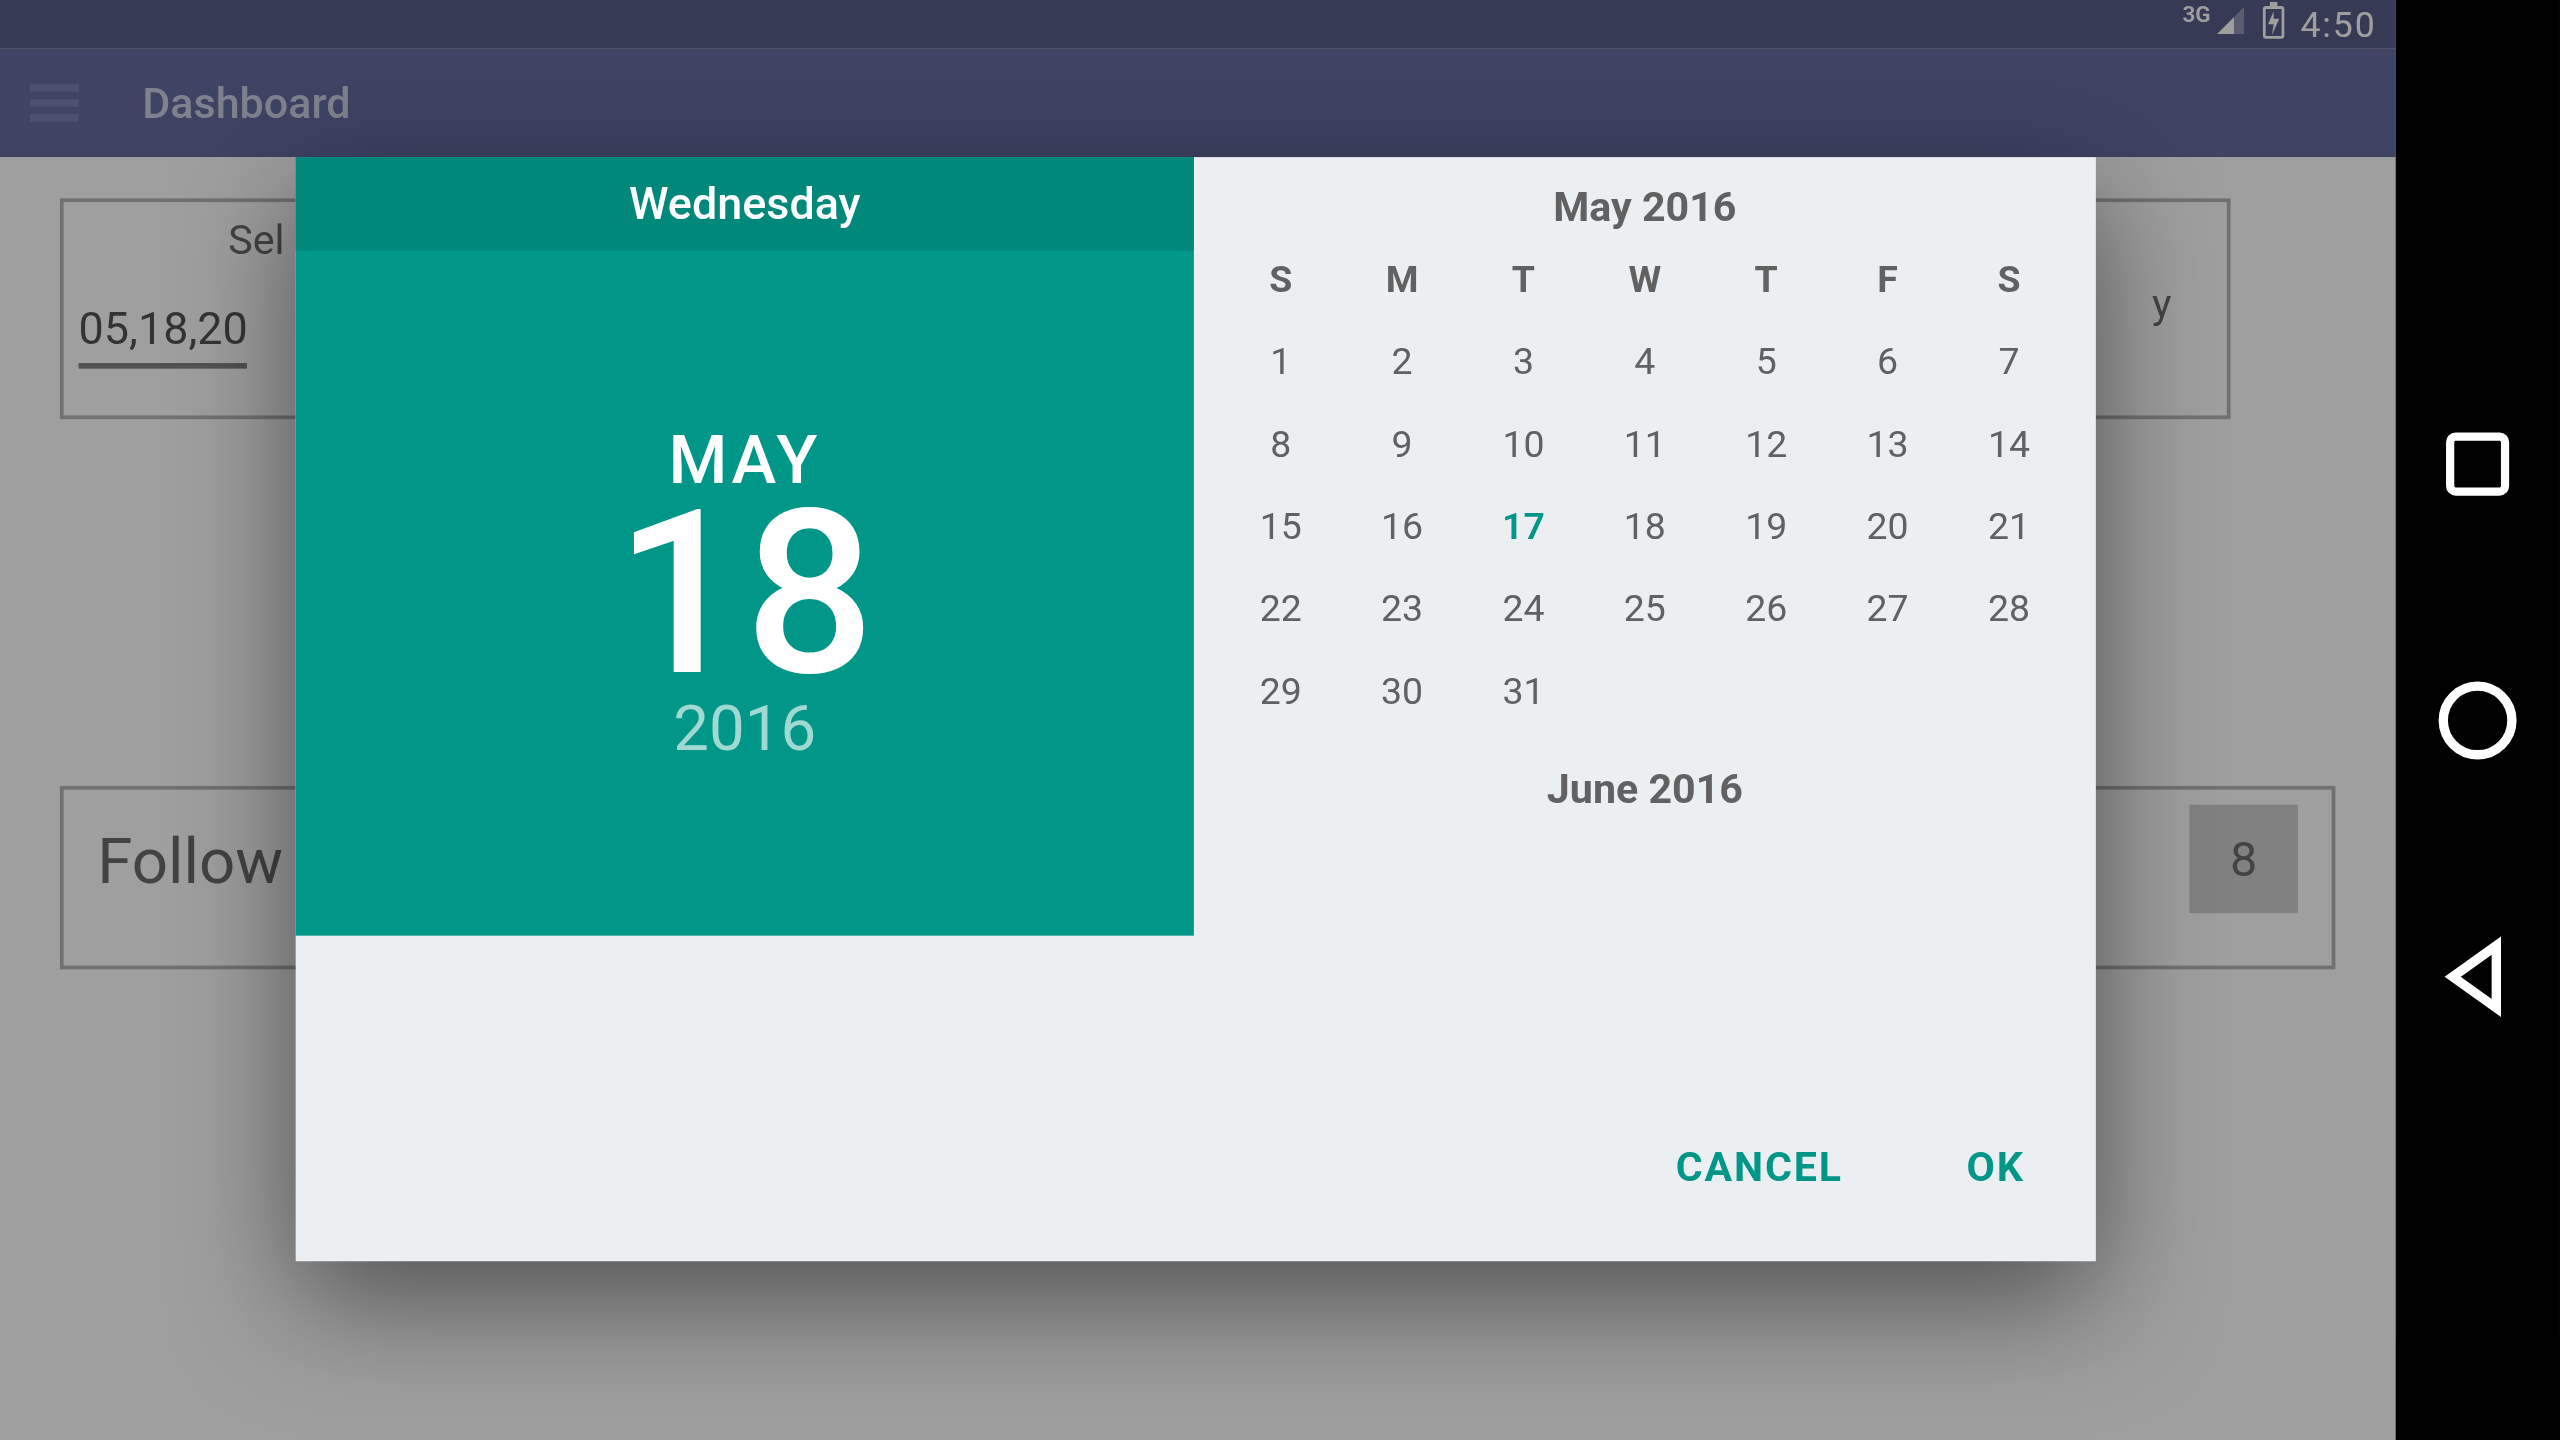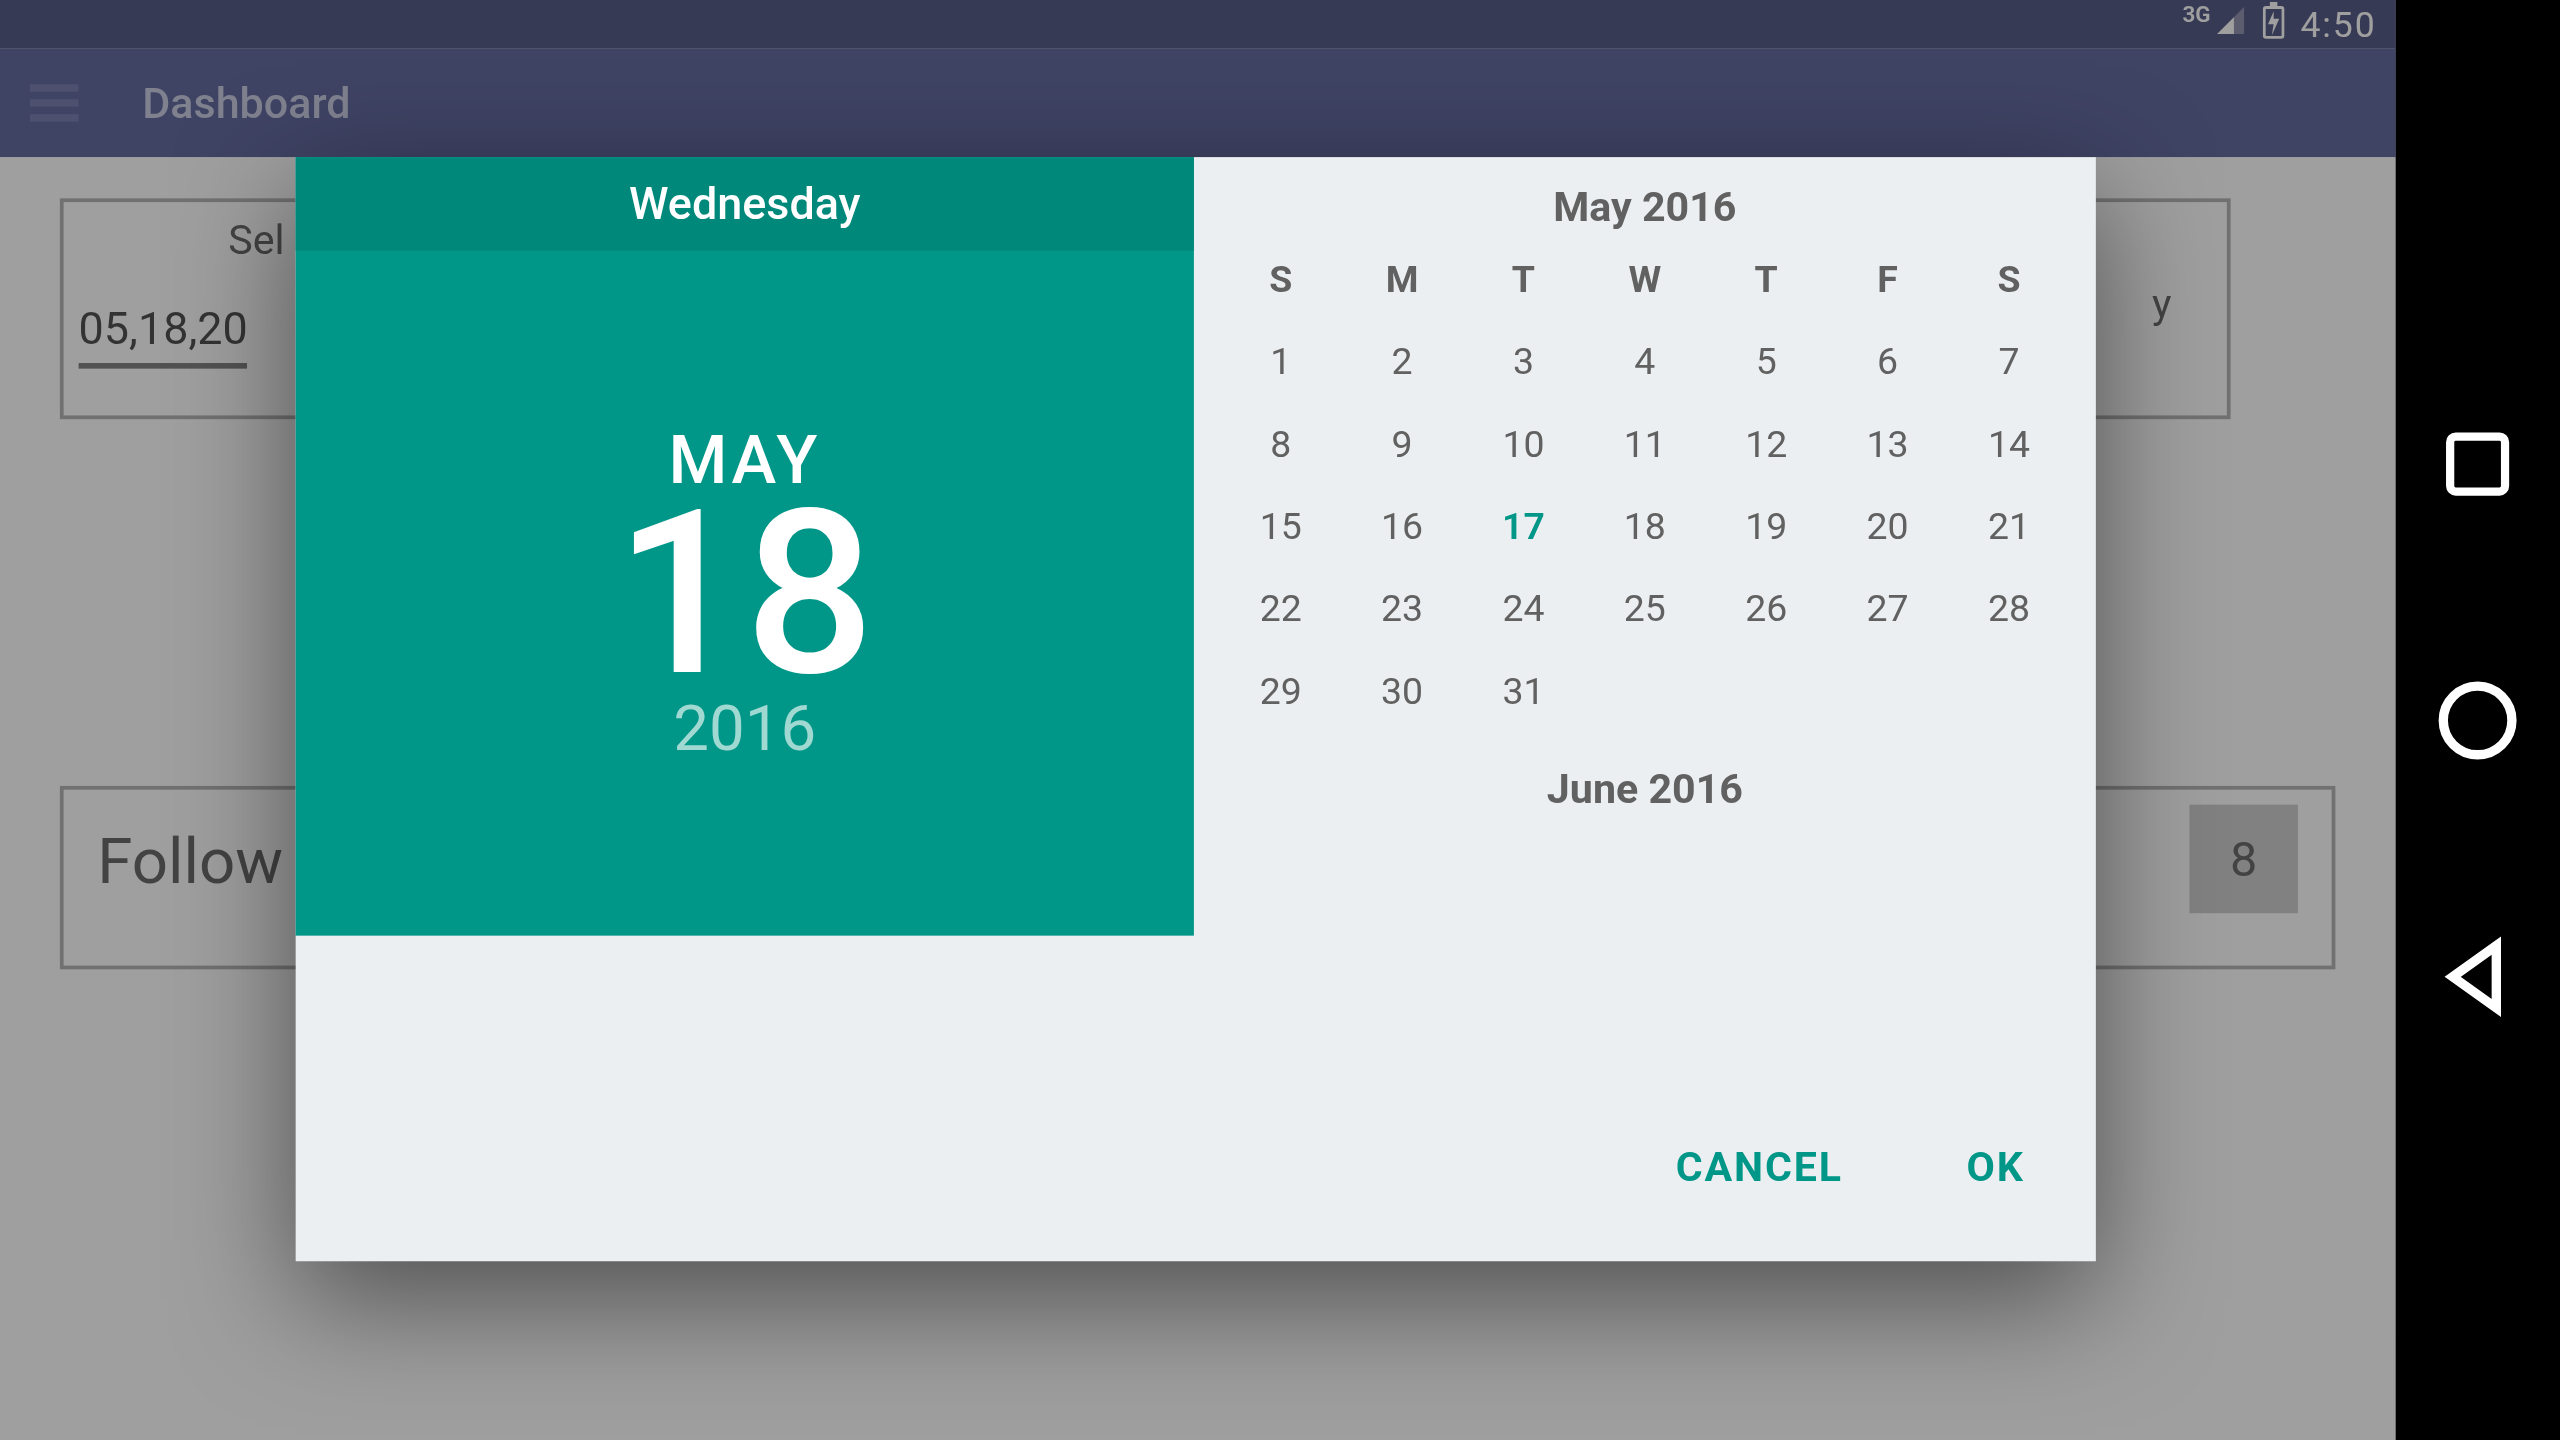--- a/index.html
+++ b/index.html
@@ -1,18 +1,18 @@
 <!DOCTYPE html>
 <html><head>
 <meta charset="utf-8">
 <style>
   * { margin: 0; padding: 0; box-sizing: border-box; font-family: Roboto, "Helvetica Neue", Arial, sans-serif; }
   html, body { width: 2560px; height: 1440px; overflow: hidden; background: #000; }
 
-  .outer { position: relative; width: 2560px; height: 1339px; background: #0f172a; }
+  .outer { position: relative; width: 2560px; height: 1339px; background: #be185d; }
   .device { position: absolute; left: 0; top: 0; width: 2560px; height: 1440px; }
 
   
   .navbar { position: absolute; right: 0; top: 0; width: 160px; height: 1440px; background: #000; display: flex; flex-direction: column; align-items: center; justify-content: space-around; padding: 180px 0; }
   .nav-btn { width: 80px; height: 80px; display: flex; align-items: center; justify-content: center; }
   .nav-btn svg { stroke: #fff; fill: none; stroke-width: 6; }
 
   
   .screen { position: absolute; left: 0; top: 0; width: 2400px; height: 1440px; background: #fafafa; }
 

